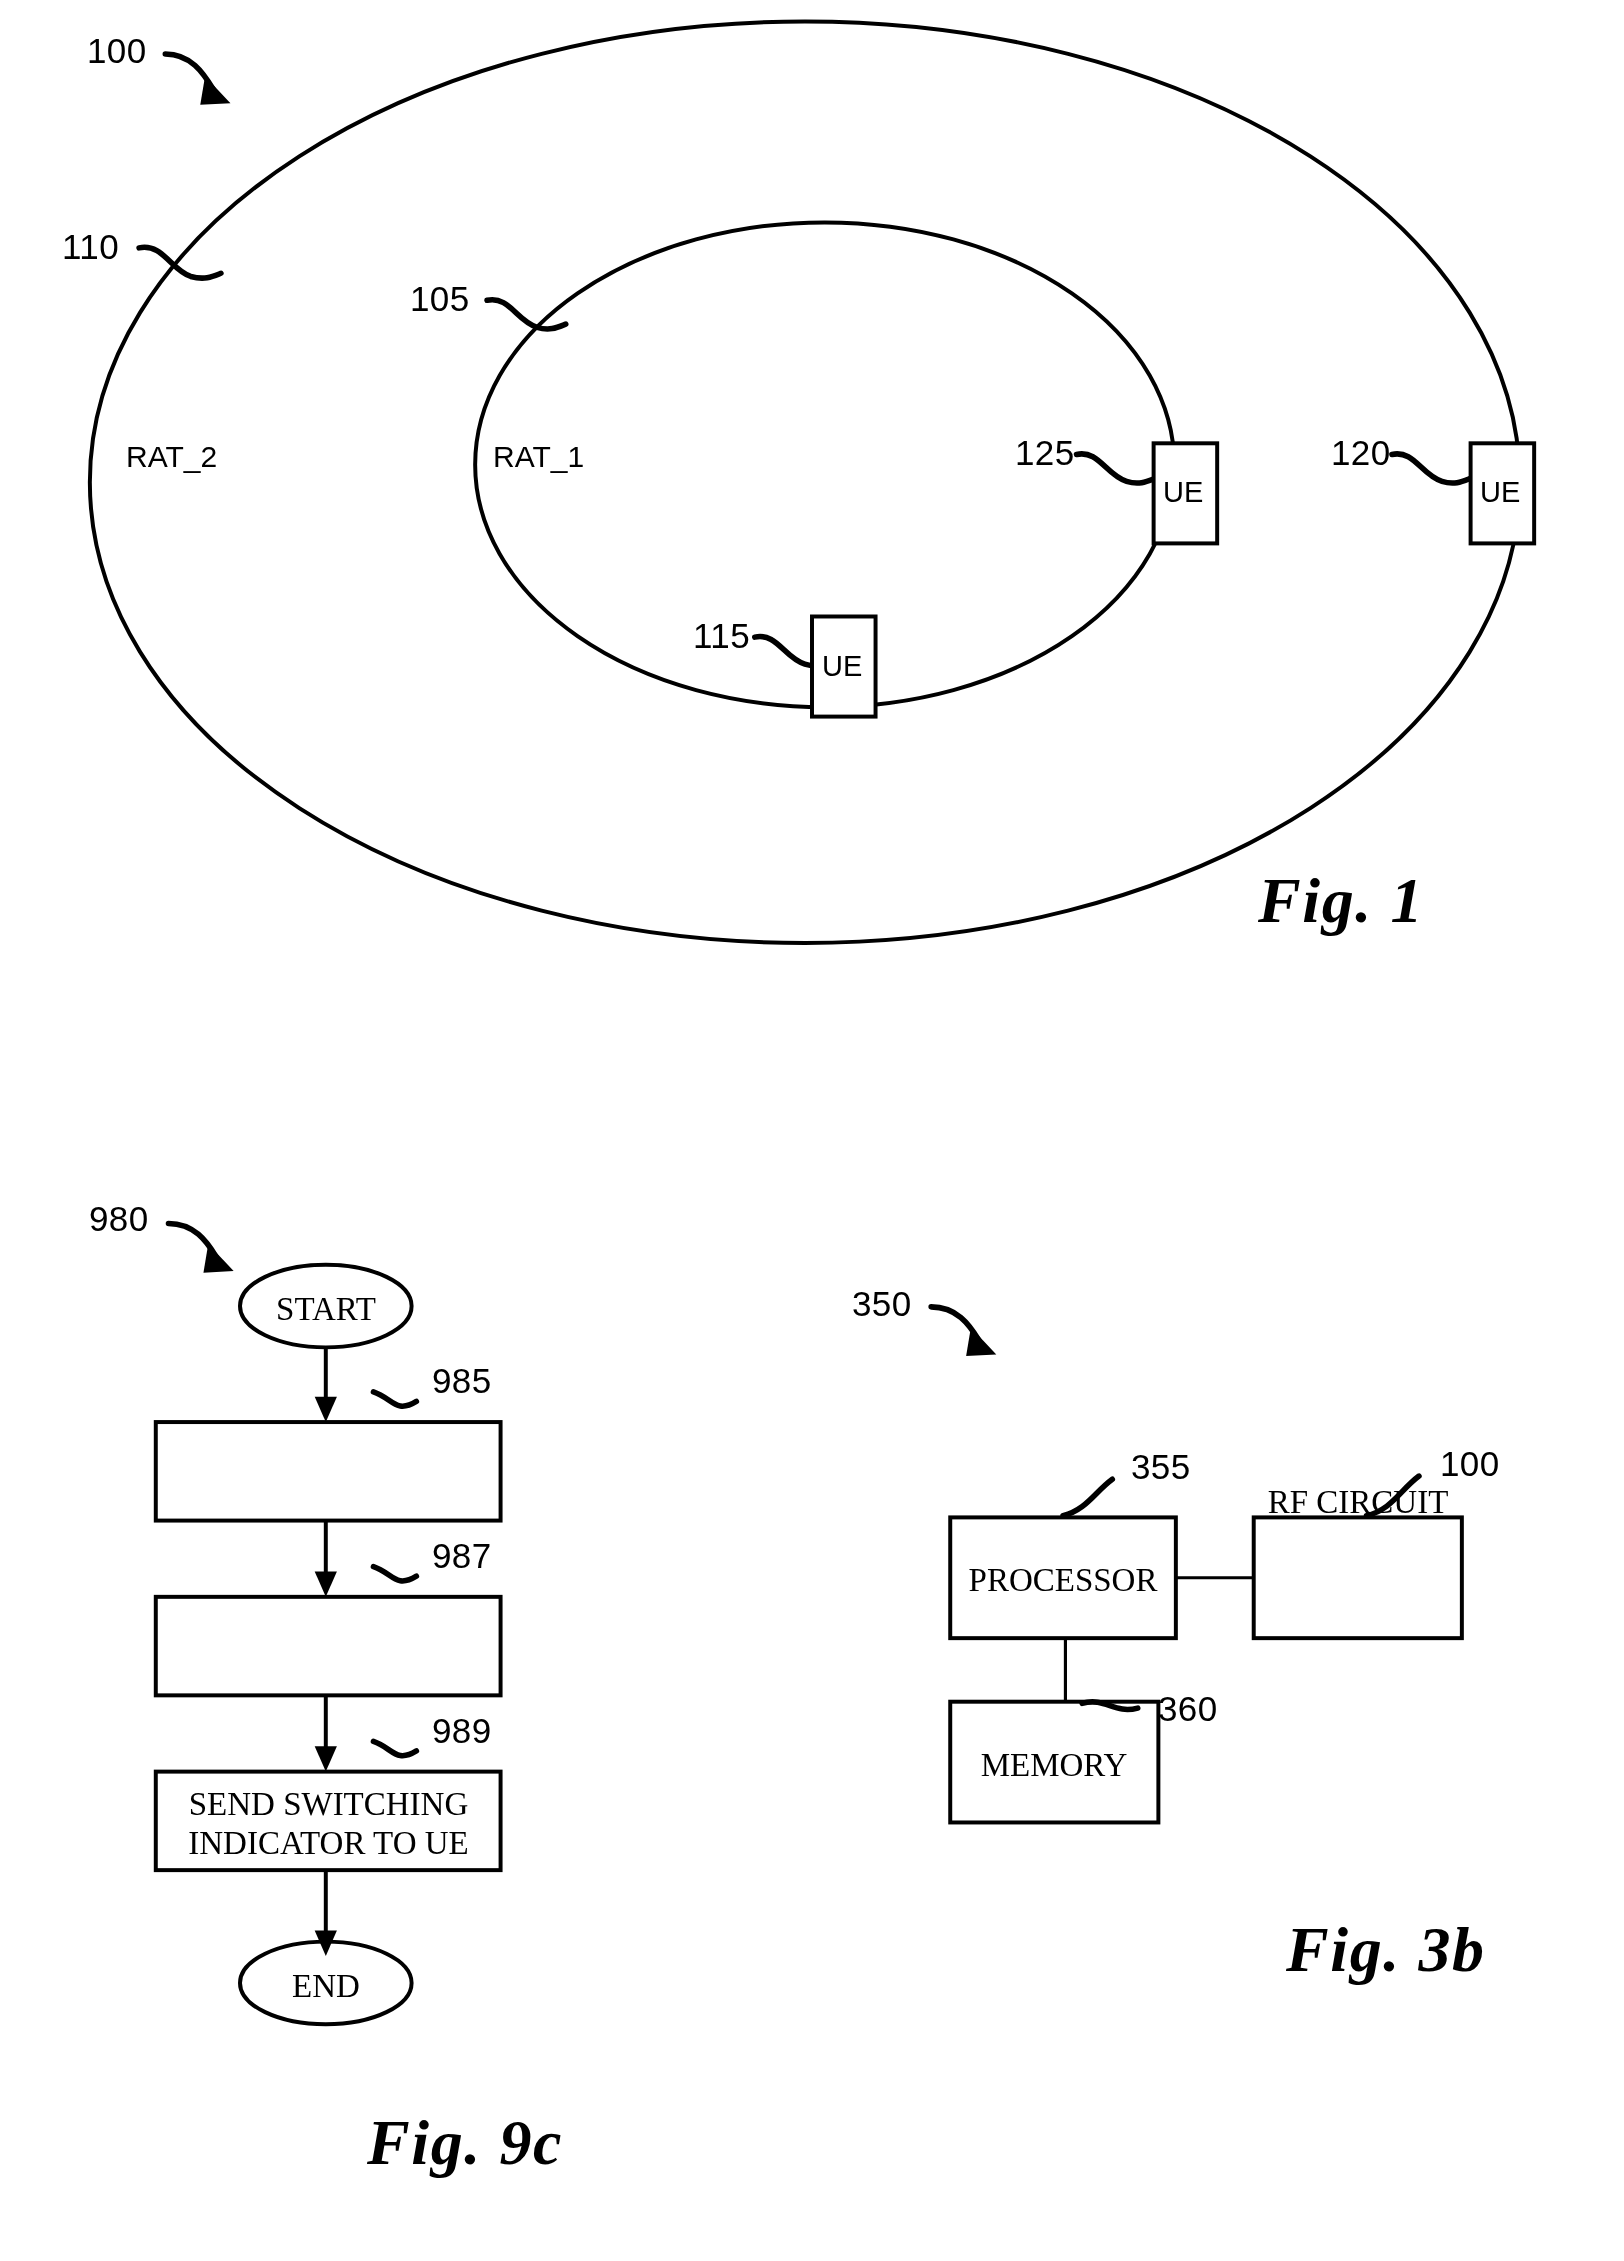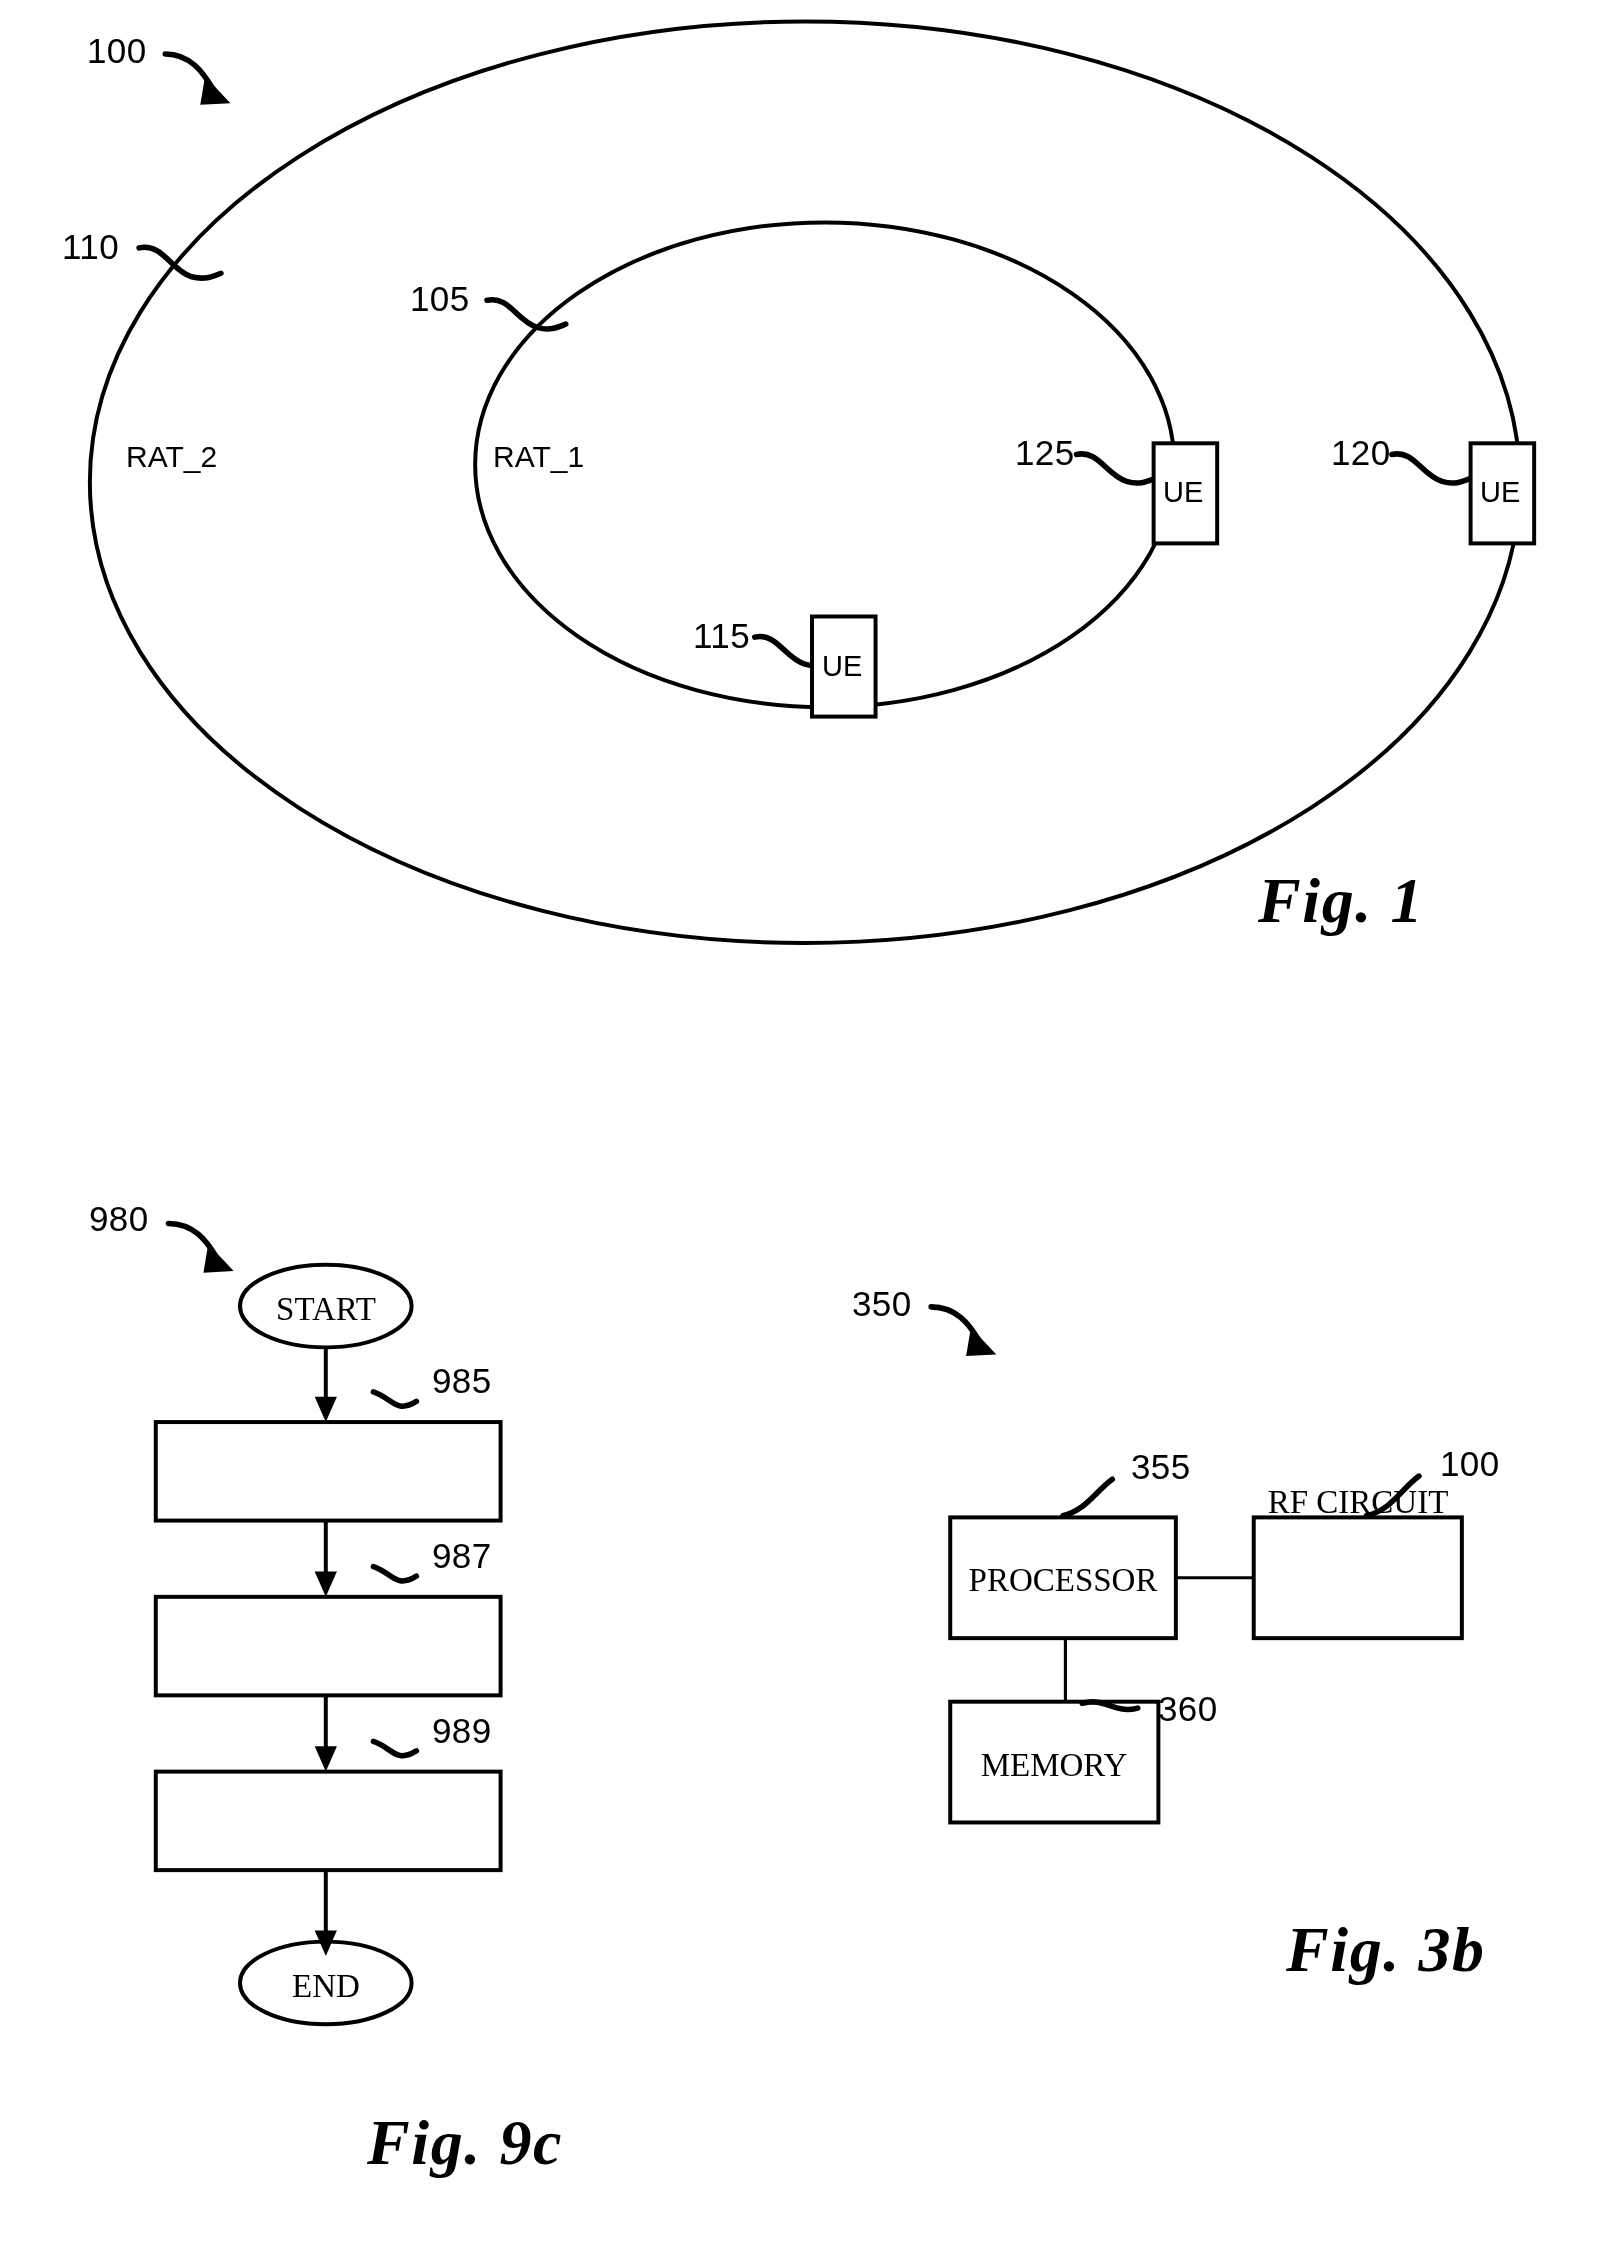--- a/index.html
+++ b/index.html
@@ -201,20 +201,22 @@
   <div class="boxtxt" style="left:240px; top:1290px; width:172px;">START</div>
 
   <div class="lbl refnum" style="left:432px; top:1363px;">985</div>
 
 
   <div class="lbl refnum" style="left:432px; top:1538px;">987</div>
 
 
   <div class="lbl refnum" style="left:432px; top:1713px;">989</div>
 
+  <div class="boxtxt" style="left:156px; top:1785px; width:345px;">SEND SWITCHING
+INDICATOR TO UE</div>
 
   <div class="boxtxt" style="left:240px; top:1967px; width:172px;">END</div>
 
   <div class="figcap" style="left:367px; top:2106px;">Fig. 9c</div>
 
   <div class="lbl refnum" style="left:852px; top:1286px;">350</div>
 
   <div class="lbl refnum" style="left:1131px; top:1449px;">355</div>
 
   <div class="boxtxt" style="left:950px; top:1561px; width:226px;">PROCESSOR</div>

